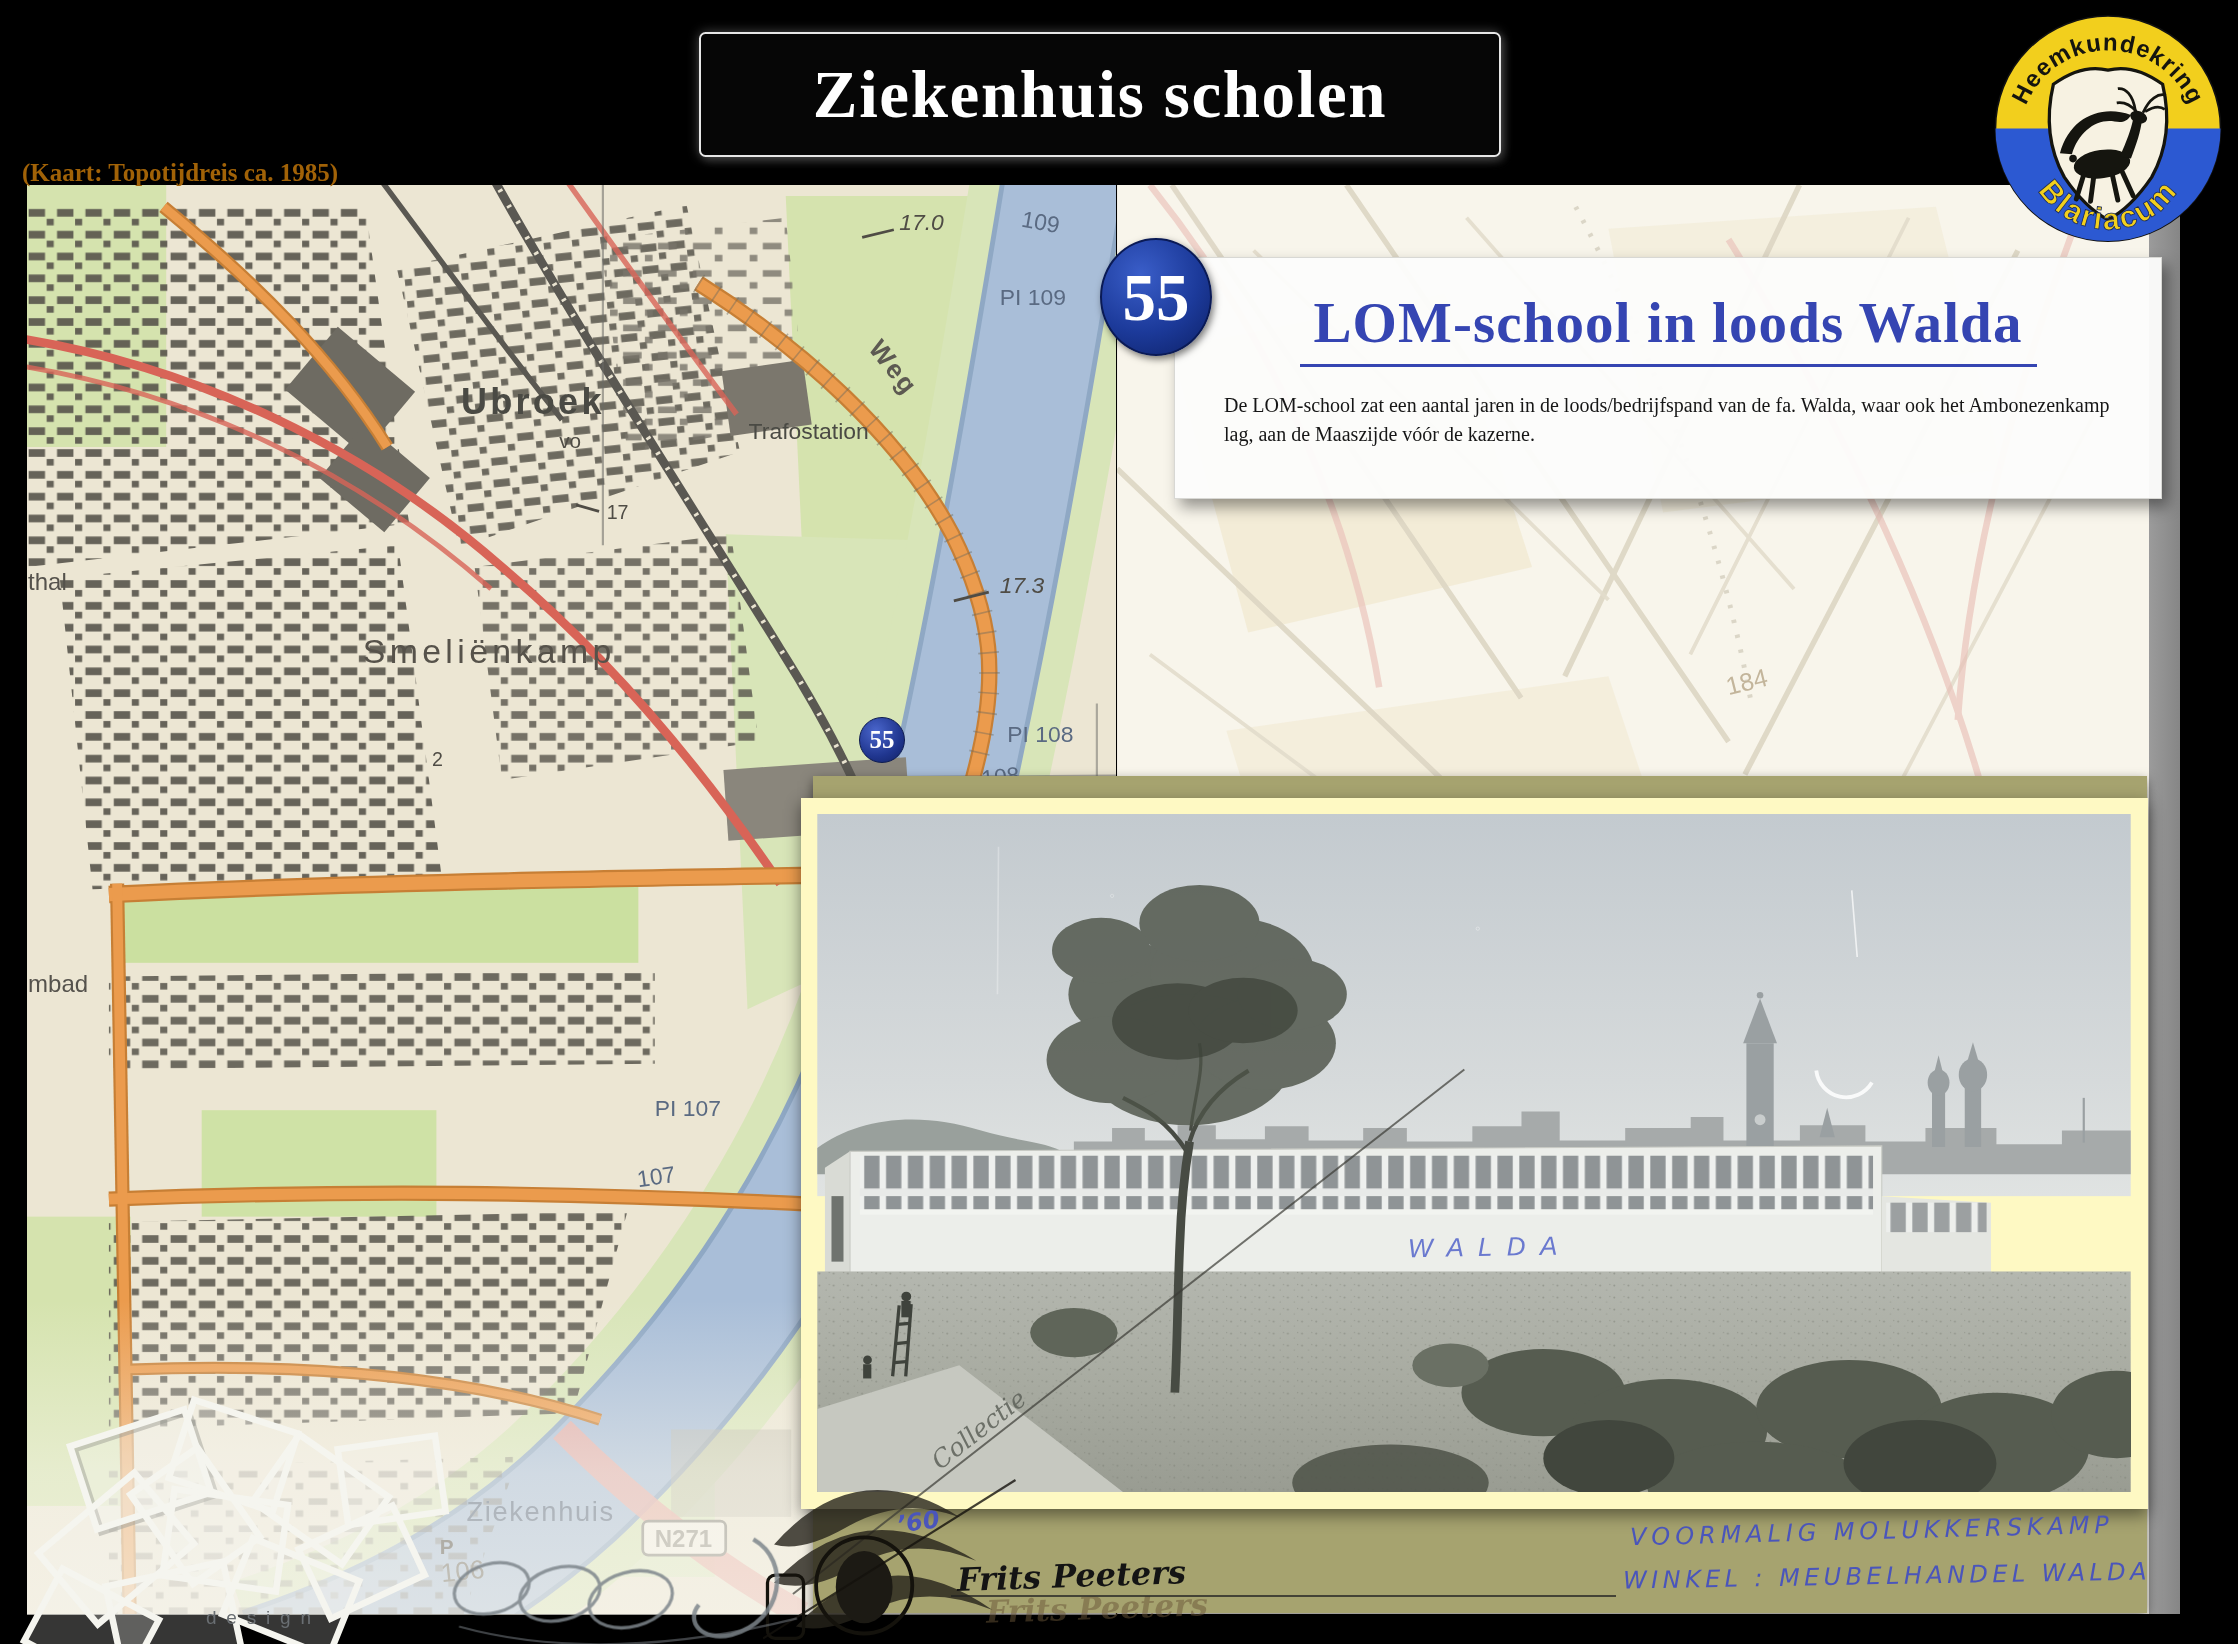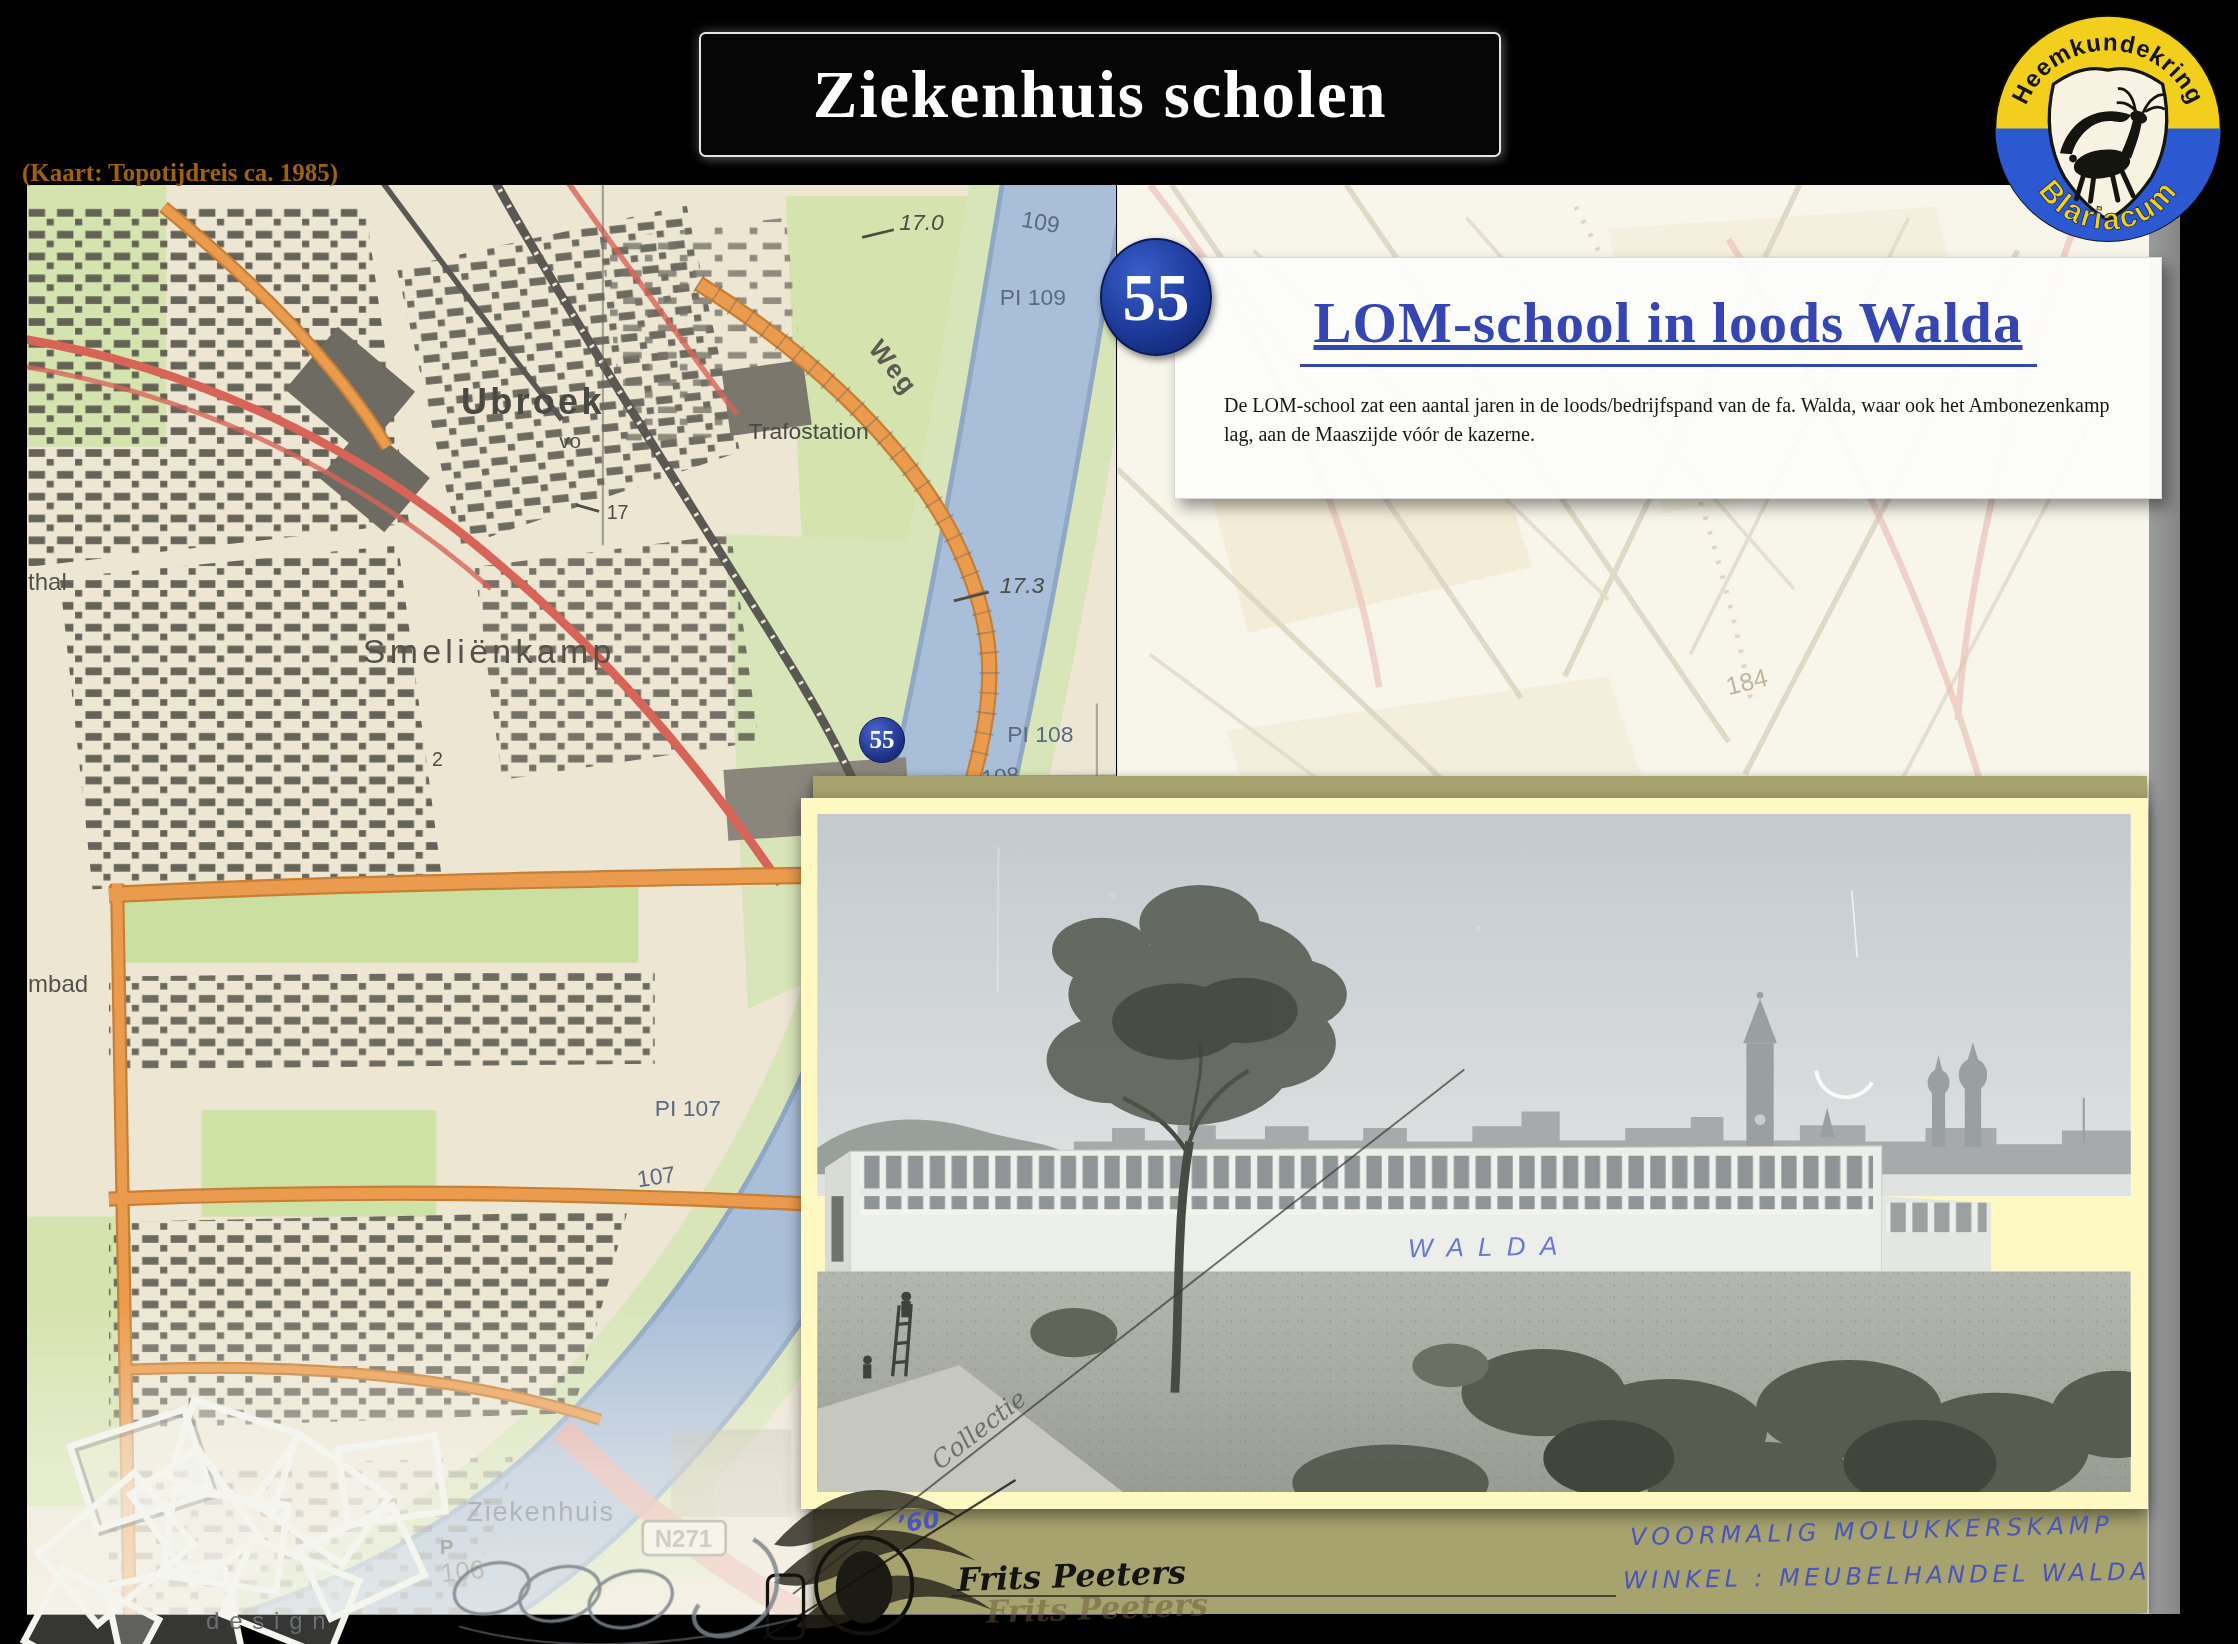--- a/index.html
+++ b/index.html
@@ -15,21 +15,21 @@
   
   .map-main{left:27px;top:185px;width:1089px;height:1429px;background:#ece6d3;overflow:hidden;}
   .map-fade{left:1117px;top:185px;width:1032px;height:1429px;background:#f8f5eb;overflow:hidden;
             box-shadow:inset 11px 0 16.4px -7.6px rgba(70,70,70,.35);}
   .edge-strip{left:2149px;top:185px;width:31px;height:1429px;background:linear-gradient(to right,#9b9b9b,#868686);}
   .map-veil{left:27px;top:1300px;width:1089px;height:315px;pointer-events:none;
             background:linear-gradient(to bottom,rgba(248,246,238,0),rgba(248,246,238,.5) 55%,rgba(248,246,238,.65));}
   
   .card{left:1174px;top:257px;width:986px;height:240px;background:rgba(252,252,251,.96);
         border:0.5px solid #d8d8d4;box-shadow:5.5px 7.6px 14px rgba(0,0,0,.4);}
-  .card h2{margin:32px 0 0 0;text-align:center;font-size:57px;font-weight:bold;color:#3545b2;letter-spacing:1.1px;text-decoration:underline;}
+  .card h2{margin:32px 0 0 0;text-align:center;font-size:57px;font-weight:bold;color:#3545b2;letter-spacing:1.1px;}
   .card .rule{width:737px;height:3.8px;background:#3545b2;margin:8.7px auto 0 auto;}
   .card p{margin:24px 44px 0 49px;font-size:20px;line-height:1.42;color:#161616;}
   
   .badge-big{left:1100px;top:238px;width:108px;height:114px;border-radius:50%;
              background:radial-gradient(circle at 36% 30%,#3a5ec9 0%,#1c3a9a 55%,#0d2066 100%);
              border:2.2px solid #0a1a55;box-shadow:2.2px 3.3px 7.6px rgba(0,0,0,.5);
              display:flex;align-items:center;justify-content:center;}
   .badge-big span{color:#fff;font-size:67px;font-weight:bold;}
   .badge-small{left:859px;top:717px;width:44px;height:44px;border-radius:50%;
              background:radial-gradient(circle at 36% 30%,#4a66cc 0%,#20368f 60%,#101f62 100%);
@@ -46,21 +46,21 @@
   .collectie{left:923px;top:1415px;font-size:25px;font-style:italic;color:#5d6159;opacity:.85;
              transform:rotate(-38deg);font-family:"DejaVu Serif",serif;}
   .coll-line{left:793px;top:1593px;width:852px;height:2.2px;background:#3a3a34;opacity:.7;
              transform:rotate(-38deg);transform-origin:left center;}
   .signature{left:957px;top:1557px;font-size:32px;font-style:italic;color:#141414;transform:rotate(-2deg);
              font-family:"DejaVu Serif",serif;font-weight:bold;}
   .signature-shadow{left:986px;top:1590px;font-size:31px;font-style:italic;color:rgba(105,85,55,.5);
              transform:rotate(-2deg);font-family:"DejaVu Serif",serif;font-weight:bold;}
   .sig-line{left:951px;top:1595px;width:665px;height:1.6px;background:rgba(35,35,35,.75);}
   
-  .design-label{left:206px;top:1607px;font-size:24px;color:#6a6f73;letter-spacing:9.8px;
+  .design-label{left:206px;top:1607px;font-size:19px;color:#6a6f73;letter-spacing:9.8px;
                 font-family:"Liberation Sans",sans-serif;}
   svg text{font-family:"Liberation Sans","DejaVu Sans",sans-serif;}
 </style>
 </head>
 <body>
 
 <div id="stage">
 
   <div class="abs map-main">
     <svg width="1089" height="1429" viewBox="0 0 1995 2618" xmlns="http://www.w3.org/2000/svg">

